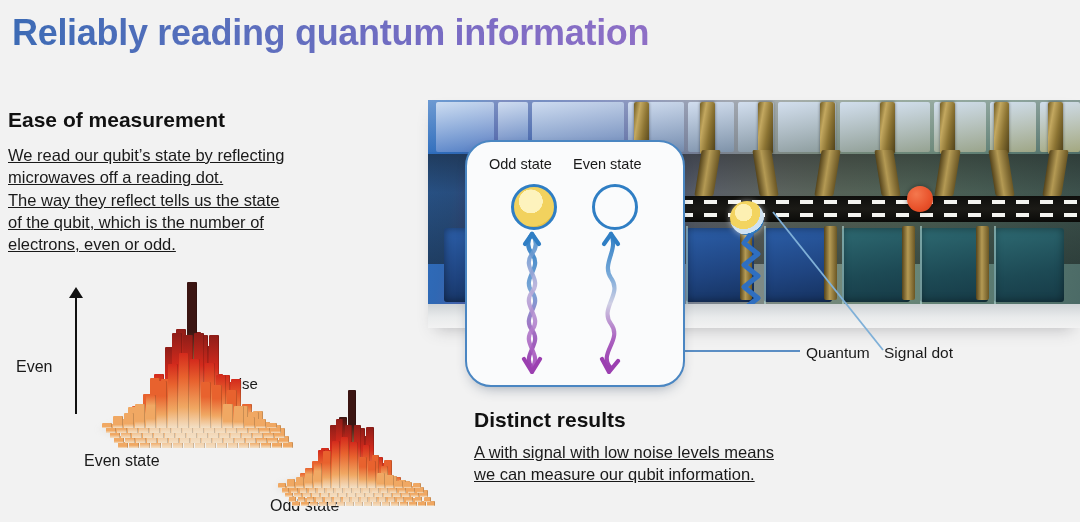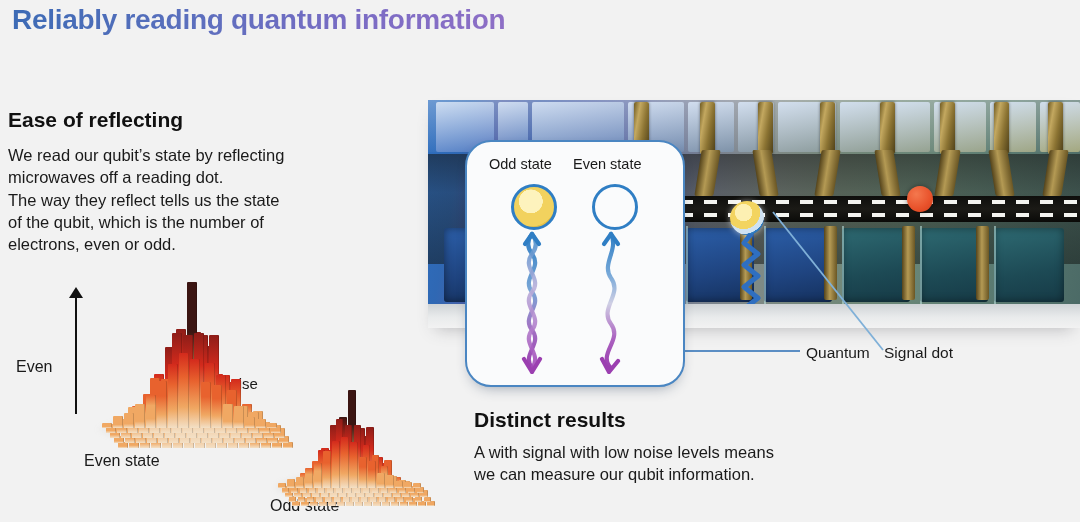--- a/index.html
+++ b/index.html
@@ -5,32 +5,32 @@
   html,body{margin:0;padding:0;}
   body{
     width:1080px;height:522px;
     background:#f2f2f2;
     font-family:"Liberation Sans", sans-serif;
     overflow:hidden;
     position:relative;
     color:#1a1a1a;
   }
   #page-title{
-    position:absolute;left:12px;top:4px;
-    font-size:28px;font-weight:bold;letter-spacing:-0.3px;
+    position:absolute;left:12px;top:12px;
+    font-size:36px;font-weight:bold;letter-spacing:-0.3px;
     background:linear-gradient(90deg,#3d6bb5 0%,#5a6fbd 35%,#7a6cc4 70%,#8e6fc6 100%);
     -webkit-background-clip:text;background-clip:text;
     -webkit-text-fill-color:transparent;color:transparent;
     white-space:nowrap;
   }
   
   #left-col{position:absolute;left:8px;top:108px;width:400px;}
   .section-head{font-size:21px;font-weight:bold;color:#111;margin:0 0 12px 0;}
   .body-copy{font-size:16.5px;line-height:1.35;color:#1a1a1a;}
-  .body-copy div{white-space:nowrap;}
+  .body-copy div{white-space:nowrap;text-decoration:underline;}
 
   
   #histogram{position:absolute;left:0;top:278px;width:430px;height:244px;}
   #count-axis{position:absolute;left:75px;top:16px;width:2px;height:120px;background:#111;}
   #count-arrow{position:absolute;left:69px;top:9px;width:0;height:0;
     border-left:7px solid transparent;border-right:7px solid transparent;border-bottom:11px solid #111;}
   #count-label{position:absolute;left:16px;top:80px;font-size:16px;color:#1a1a1a;}
   #noise-label{position:absolute;left:222px;top:97px;font-size:15px;color:#1a1a1a;}
   #even-label{position:absolute;left:84px;top:174px;font-size:16px;color:#1a1a1a;}
   #odd-label{position:absolute;left:270px;top:219px;font-size:16px;color:#1a1a1a;}
@@ -102,21 +102,21 @@
   #right-text .section-head{font-size:21px;margin-bottom:9px;}
   #signal-label{position:absolute;left:806px;top:344px;font-size:15.5px;color:#1a1a1a;}
   #quantum-dot-label{position:absolute;left:884px;top:344px;font-size:15.5px;color:#1a1a1a;}
 </style>
 </head>
 <body>
 
 <div id="page-title">Reliably reading quantum information</div>
 
 <div id="left-col">
-  <div class="section-head">Ease of reflecting</div>
+  <div class="section-head">Ease of measurement</div>
   <div class="body-copy">
     <div>We read our qubit’s state by reflecting</div>
     <div>microwaves off a reading dot.</div>
     <div>The way they reflect tells us the state</div>
     <div>of the qubit, which is the number of</div>
     <div>electrons, even or odd.</div>
   </div>
 </div>
 
 <div id="histogram">

